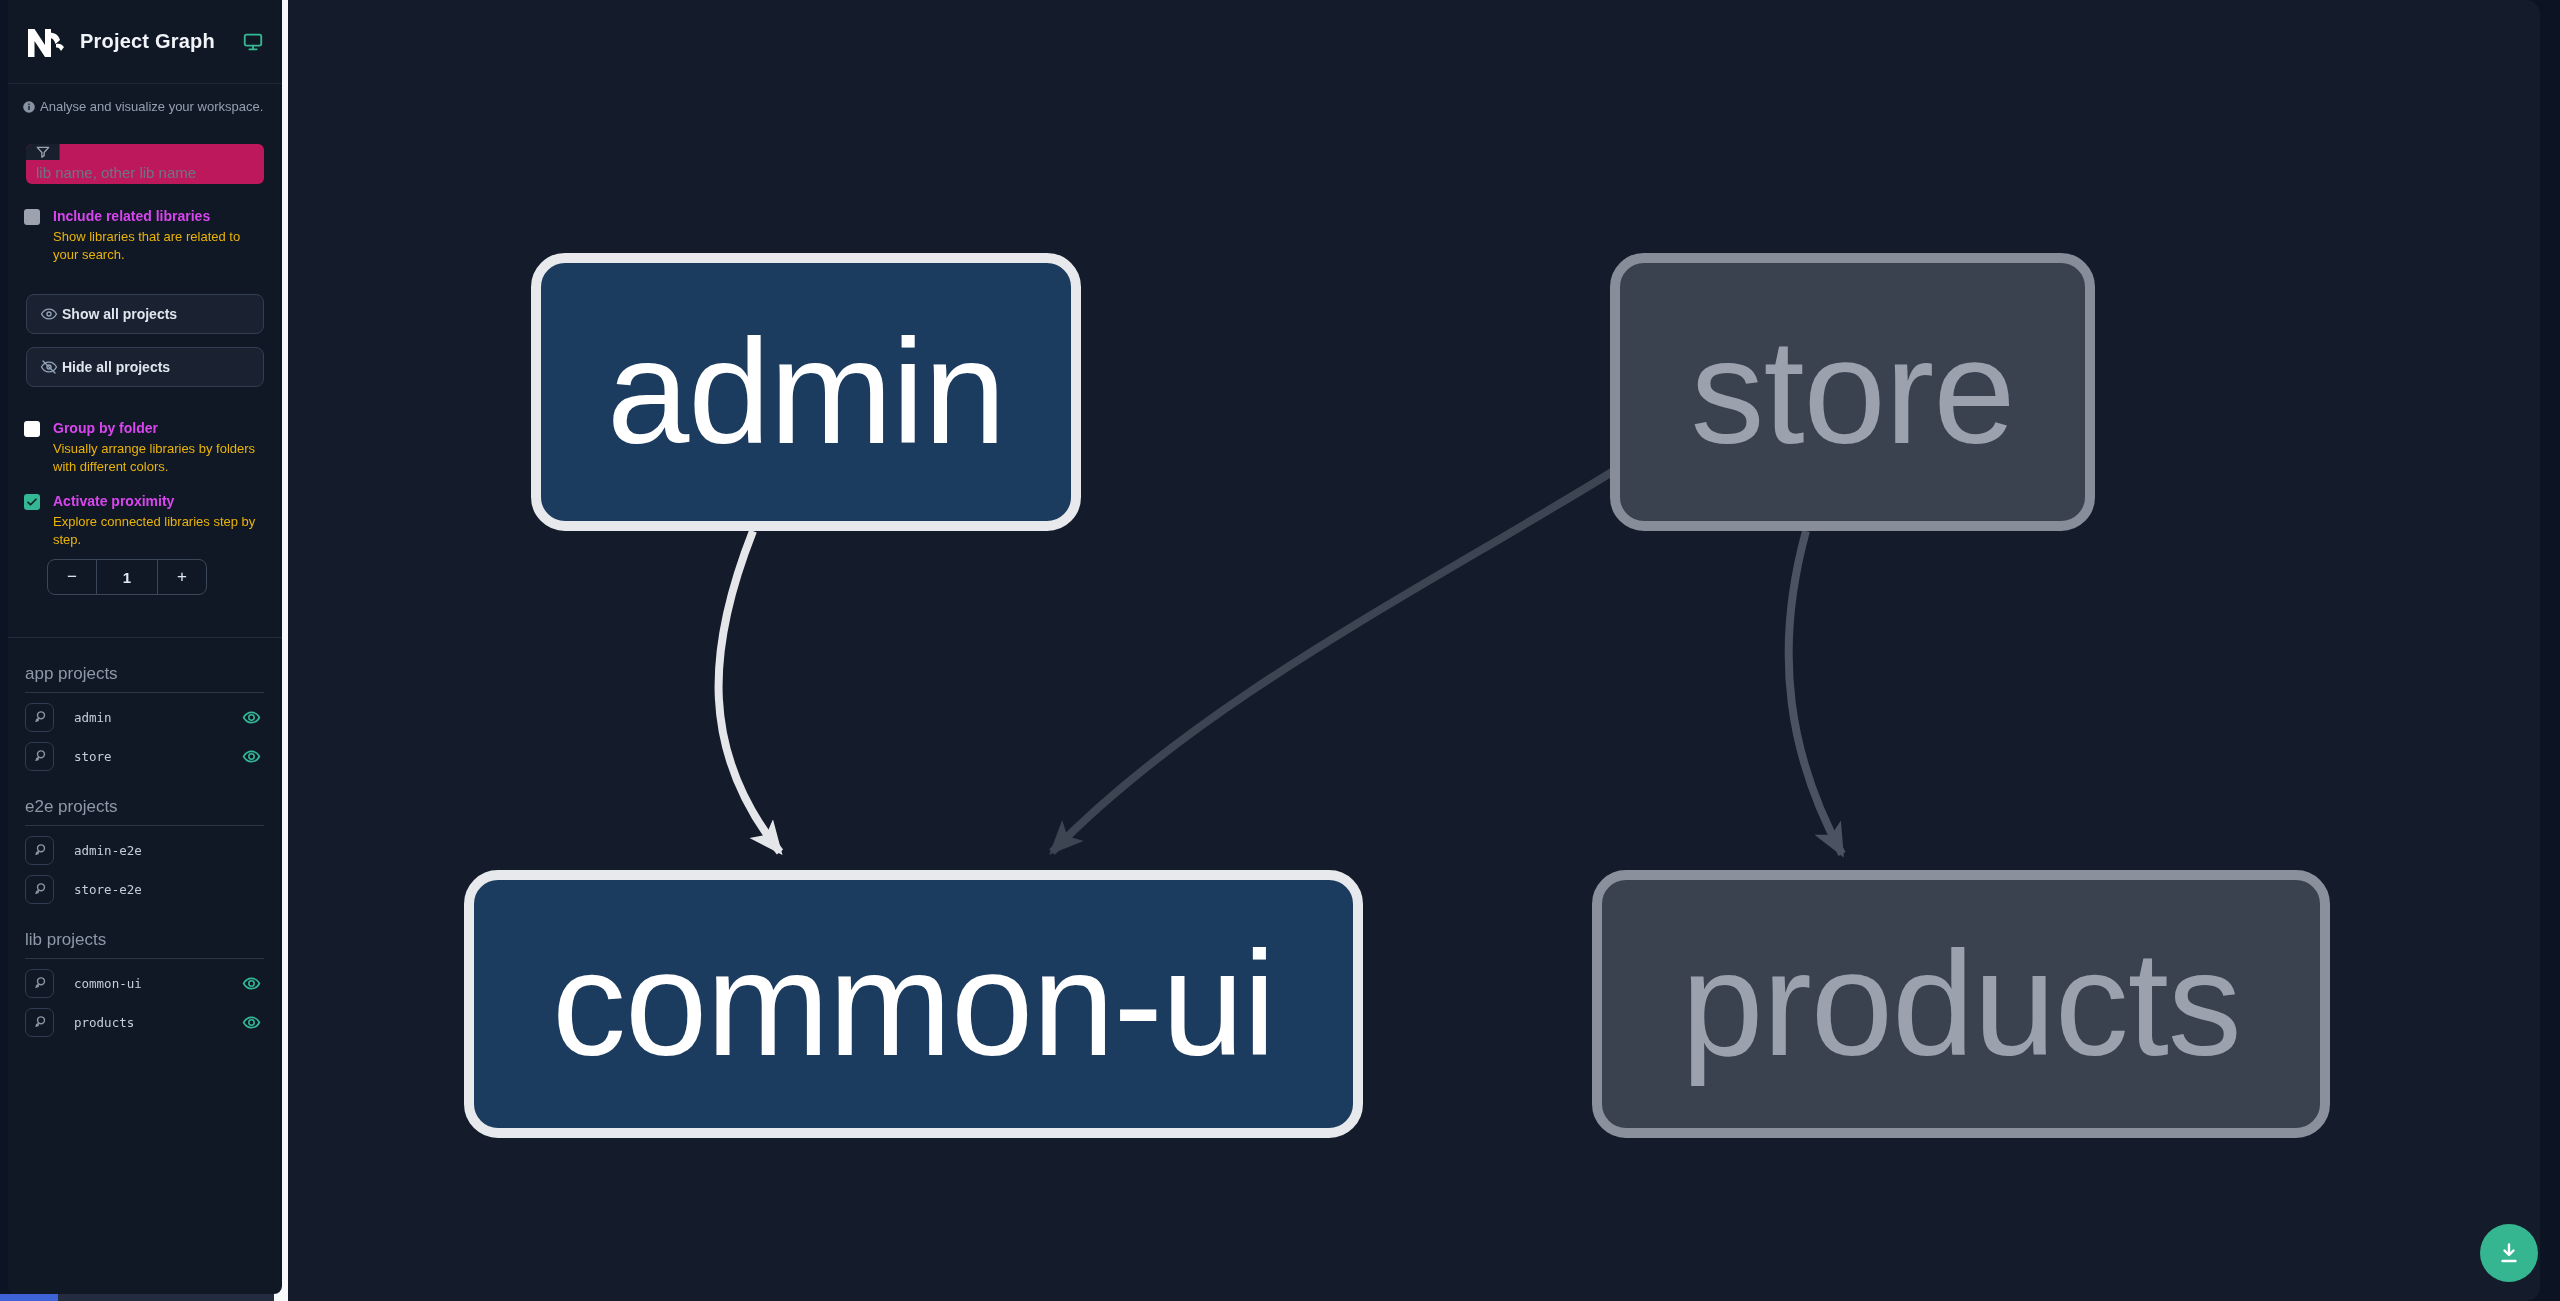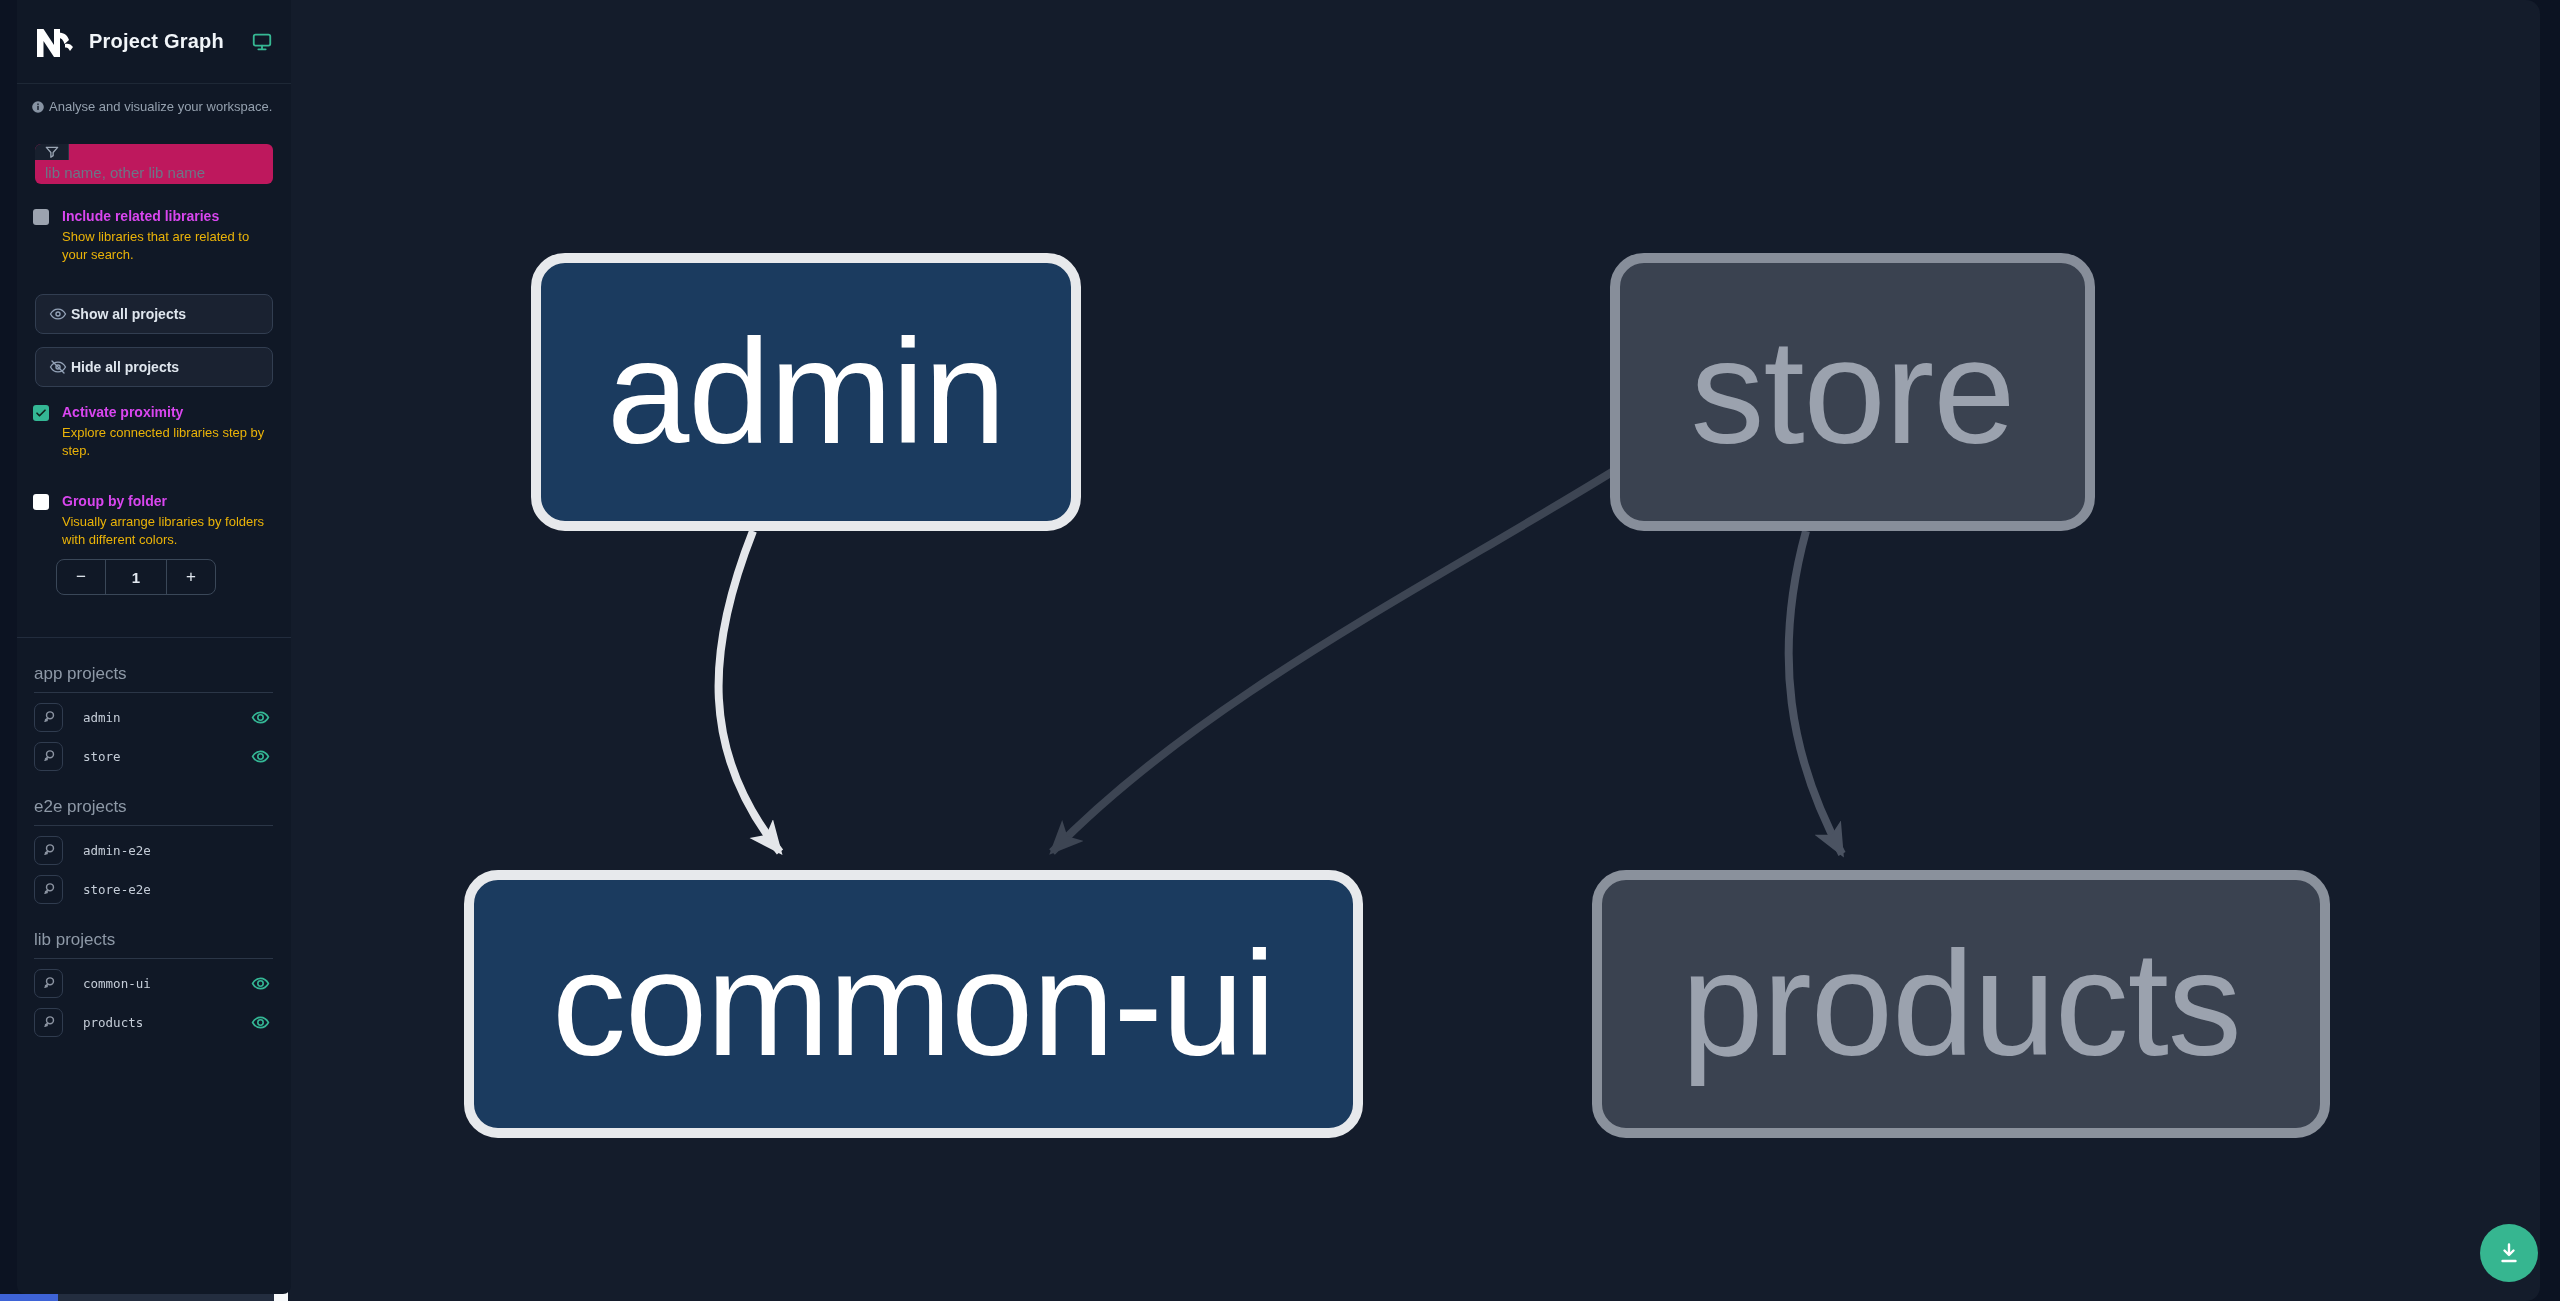--- a/index.html
+++ b/index.html
@@ -4,21 +4,21 @@
 <style>
   html,body{margin:0;padding:0;background:#0c1322;}
   *{box-sizing:border-box;}
   .stage{position:relative;width:2560px;height:1301px;overflow:hidden;
          font-family:"Liberation Sans",sans-serif;background:#0c1322;}
 
   
   .gap-strip{position:absolute;left:274px;top:0;width:14px;height:1301px;background:#f7f9fb;}
   .canvas{position:absolute;left:288px;top:0;width:2252px;height:1301px;background:#141c2b;
           border-radius:0 14px 14px 0;}
-  .sidebar{position:absolute;left:17px;top:0;width:274px;height:1294px;background:#101826;
+  .sidebar{position:absolute;left:8px;top:0;width:274px;height:1294px;background:#101826;
            border-radius:0 0 8px 8px;overflow:hidden;}
   .sb-scroll-track{position:absolute;left:0;top:1294px;width:274px;height:7px;background:#232d3f;}
   .sb-scroll-thumb{position:absolute;left:0;top:1294px;width:58px;height:7px;background:#3e63d6;}
 
   
   .sb-header{height:84px;display:flex;align-items:center;padding:0 18px;border-bottom:1px solid #1e2836;}
   .nx-logo{width:40px;height:34px;flex:none;}
   .sb-title{margin-left:14px;color:#f1f5f9;font-size:20px;font-weight:700;letter-spacing:.2px;flex:1;}
   .monitor{width:22px;height:22px;color:#36b893;flex:none;}
 
@@ -164,40 +164,40 @@
 
     <button class="sb-btn" style="margin-top:13px;">
       <svg viewBox="0 0 24 24">
         <path d="M2 12s3.6-6.5 10-6.5S22 12 22 12s-3.6 6.5-10 6.5S2 12 2 12z" fill="none" stroke="currentColor" stroke-width="1.8"></path>
         <circle cx="12" cy="12" r="2.7" fill="none" stroke="currentColor" stroke-width="1.8"></circle>
         <path d="M4 4l16 16" stroke="currentColor" stroke-width="1.8" stroke-linecap="round"></path>
       </svg>
       <span>Hide all projects</span>
     </button>
 
+    <div class="check-row" style="margin-top:33px;">
+      <span class="cb cb-white"></span>
+      <div class="check-text">
+        <div class="cb-label">Group by folder</div>
+        <div class="cb-desc">Visually arrange libraries by folders with different colors.</div>
+      </div>
+    </div>
+
     <div class="check-row" style="margin-top:17px;">
       <span class="cb cb-green">
         <svg viewBox="0 0 24 24">
           <path d="M4 12.5l5 5L20 6.5" fill="none" stroke="#11251e" stroke-width="3.4" stroke-linecap="round" stroke-linejoin="round"></path>
         </svg>
       </span>
       <div class="check-text">
         <div class="cb-label">Activate proximity</div>
         <div class="cb-desc">Explore connected libraries step by step.</div>
       </div>
     </div>
 
-    <div class="check-row" style="margin-top:33px;">
-      <span class="cb cb-white"></span>
-      <div class="check-text">
-        <div class="cb-label">Group by folder</div>
-        <div class="cb-desc">Visually arrange libraries by folders with different colors.</div>
-      </div>
-    </div>
-
     <div class="stepper">
       <button class="step-btn">−</button>
       <div class="step-val">1</div>
       <button class="step-btn">+</button>
     </div>
 
     <div class="sb-divider"></div>
 
     <div id="sections-root">
         <div class="section">

